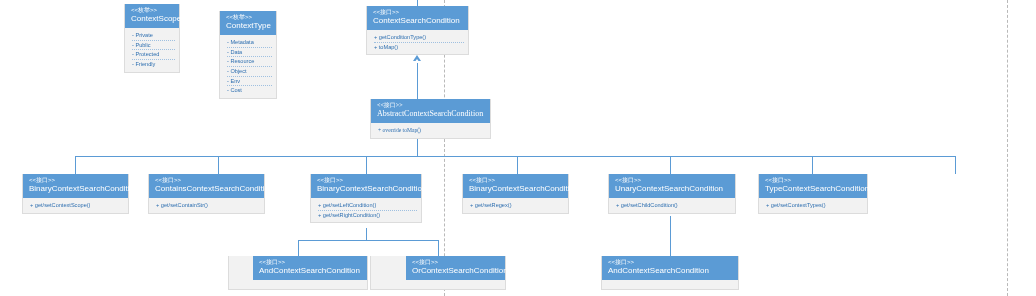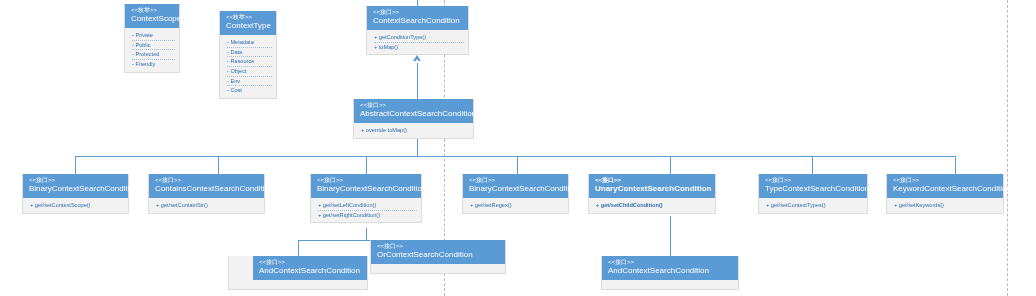--- a/index.html
+++ b/index.html
@@ -164,21 +164,21 @@
     <div class="uml-head">
       <div class="stereo">&lt;&lt;接口&gt;&gt;</div>
       <div class="cname">ContextSearchCondition</div>
     </div>
     <div class="uml-body">
       <div class="member">+ getConditionType()</div>
       <div class="member plain">+ toMap()</div>
     </div>
   </div>
 
-  <div class="uml" style="left:353px; top:99px; width:121px;">
+  <div class="uml" style="left:370px; top:99px; width:121px;font-family:Liberation Serif, serif;">
     <div class="uml-head">
       <div class="stereo">&lt;&lt;接口&gt;&gt;</div>
       <div class="cname">AbstractContextSearchCondition</div>
     </div>
     <div class="uml-body">
       <div class="member plain">+ override toMap()</div>
     </div>
   </div>
 
   <div class="uml" style="left:22px; top:174px; width:107px;">
@@ -215,59 +215,50 @@
   <div class="uml" style="left:462px; top:174px; width:107px;">
     <div class="uml-head">
       <div class="stereo">&lt;&lt;接口&gt;&gt;</div>
       <div class="cname">BinaryContextSearchCondition</div>
     </div>
     <div class="uml-body">
       <div class="member plain">+ get/setRegex()</div>
     </div>
   </div>
 
-  <div class="uml" style="left:588px; top:174px; width:128px;font-weight:bold;">
+  <div class="uml" style="left:608px; top:174px; width:128px;">
     <div class="uml-head">
       <div class="stereo">&lt;&lt;接口&gt;&gt;</div>
       <div class="cname">UnaryContextSearchCondition</div>
     </div>
     <div class="uml-body">
       <div class="member plain">+ get/setChildCondition()</div>
     </div>
   </div>
 
   <div class="uml" style="left:758px; top:174px; width:110px;">
     <div class="uml-head">
       <div class="stereo">&lt;&lt;接口&gt;&gt;</div>
       <div class="cname">TypeContextSearchCondition</div>
     </div>
     <div class="uml-body">
       <div class="member plain">+ get/setContextTypes()</div>
     </div>
   </div>
 
-  <div class="uml" style="left:886px; top:174px; width:118px;">
-    <div class="uml-head">
-      <div class="stereo">&lt;&lt;接口&gt;&gt;</div>
-      <div class="cname">KeywordContextSearchCondition</div>
-    </div>
-    <div class="uml-body">
-      <div class="member plain">+ get/setKeywords()</div>
-    </div>
-  </div>
 
   <div class="uml" style="left:228px; top:256px; width:140px;padding-left:24px;">
     <div class="uml-head">
       <div class="stereo">&lt;&lt;接口&gt;&gt;</div>
       <div class="cname">AndContextSearchCondition</div>
     </div>
     <div class="uml-body" style="height:9px;"></div>
   </div>
 
-  <div class="uml" style="left:370px; top:240px; width:136px;">
+  <div class="uml" style="left:370px; top:256px; width:136px;padding-left:35px;">
     <div class="uml-head">
       <div class="stereo">&lt;&lt;接口&gt;&gt;</div>
       <div class="cname">OrContextSearchCondition</div>
     </div>
     <div class="uml-body" style="height:9px;"></div>
   </div>
 
   <div class="uml" style="left:601px; top:256px; width:138px;">
     <div class="uml-head">
       <div class="stereo">&lt;&lt;接口&gt;&gt;</div>

